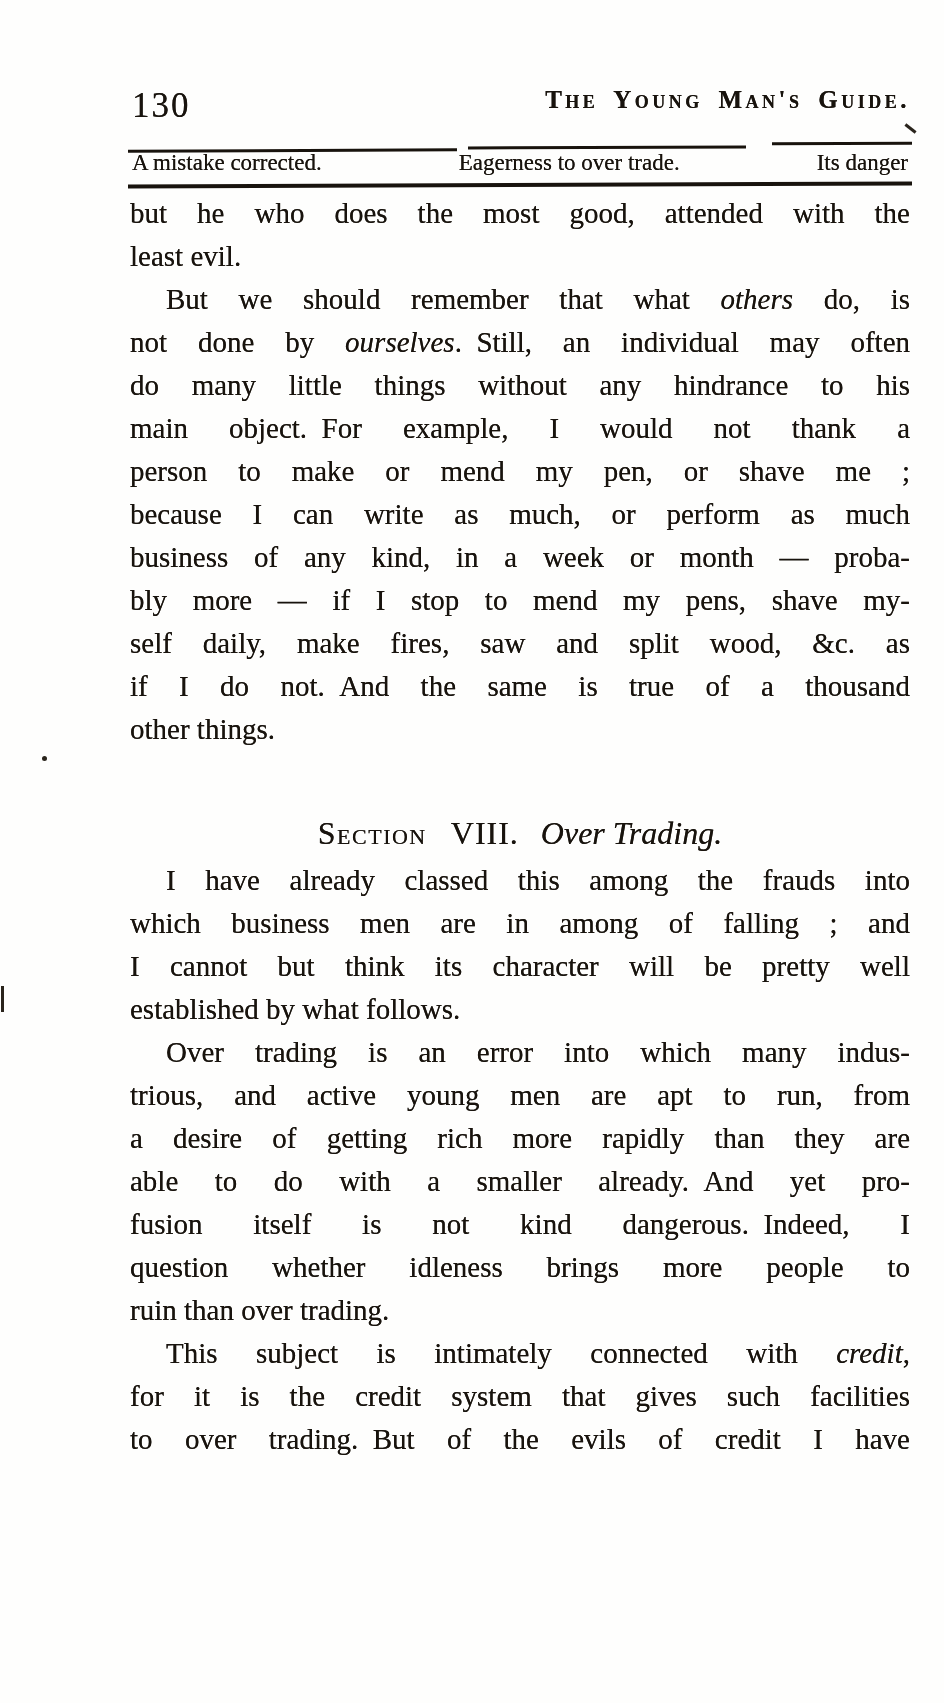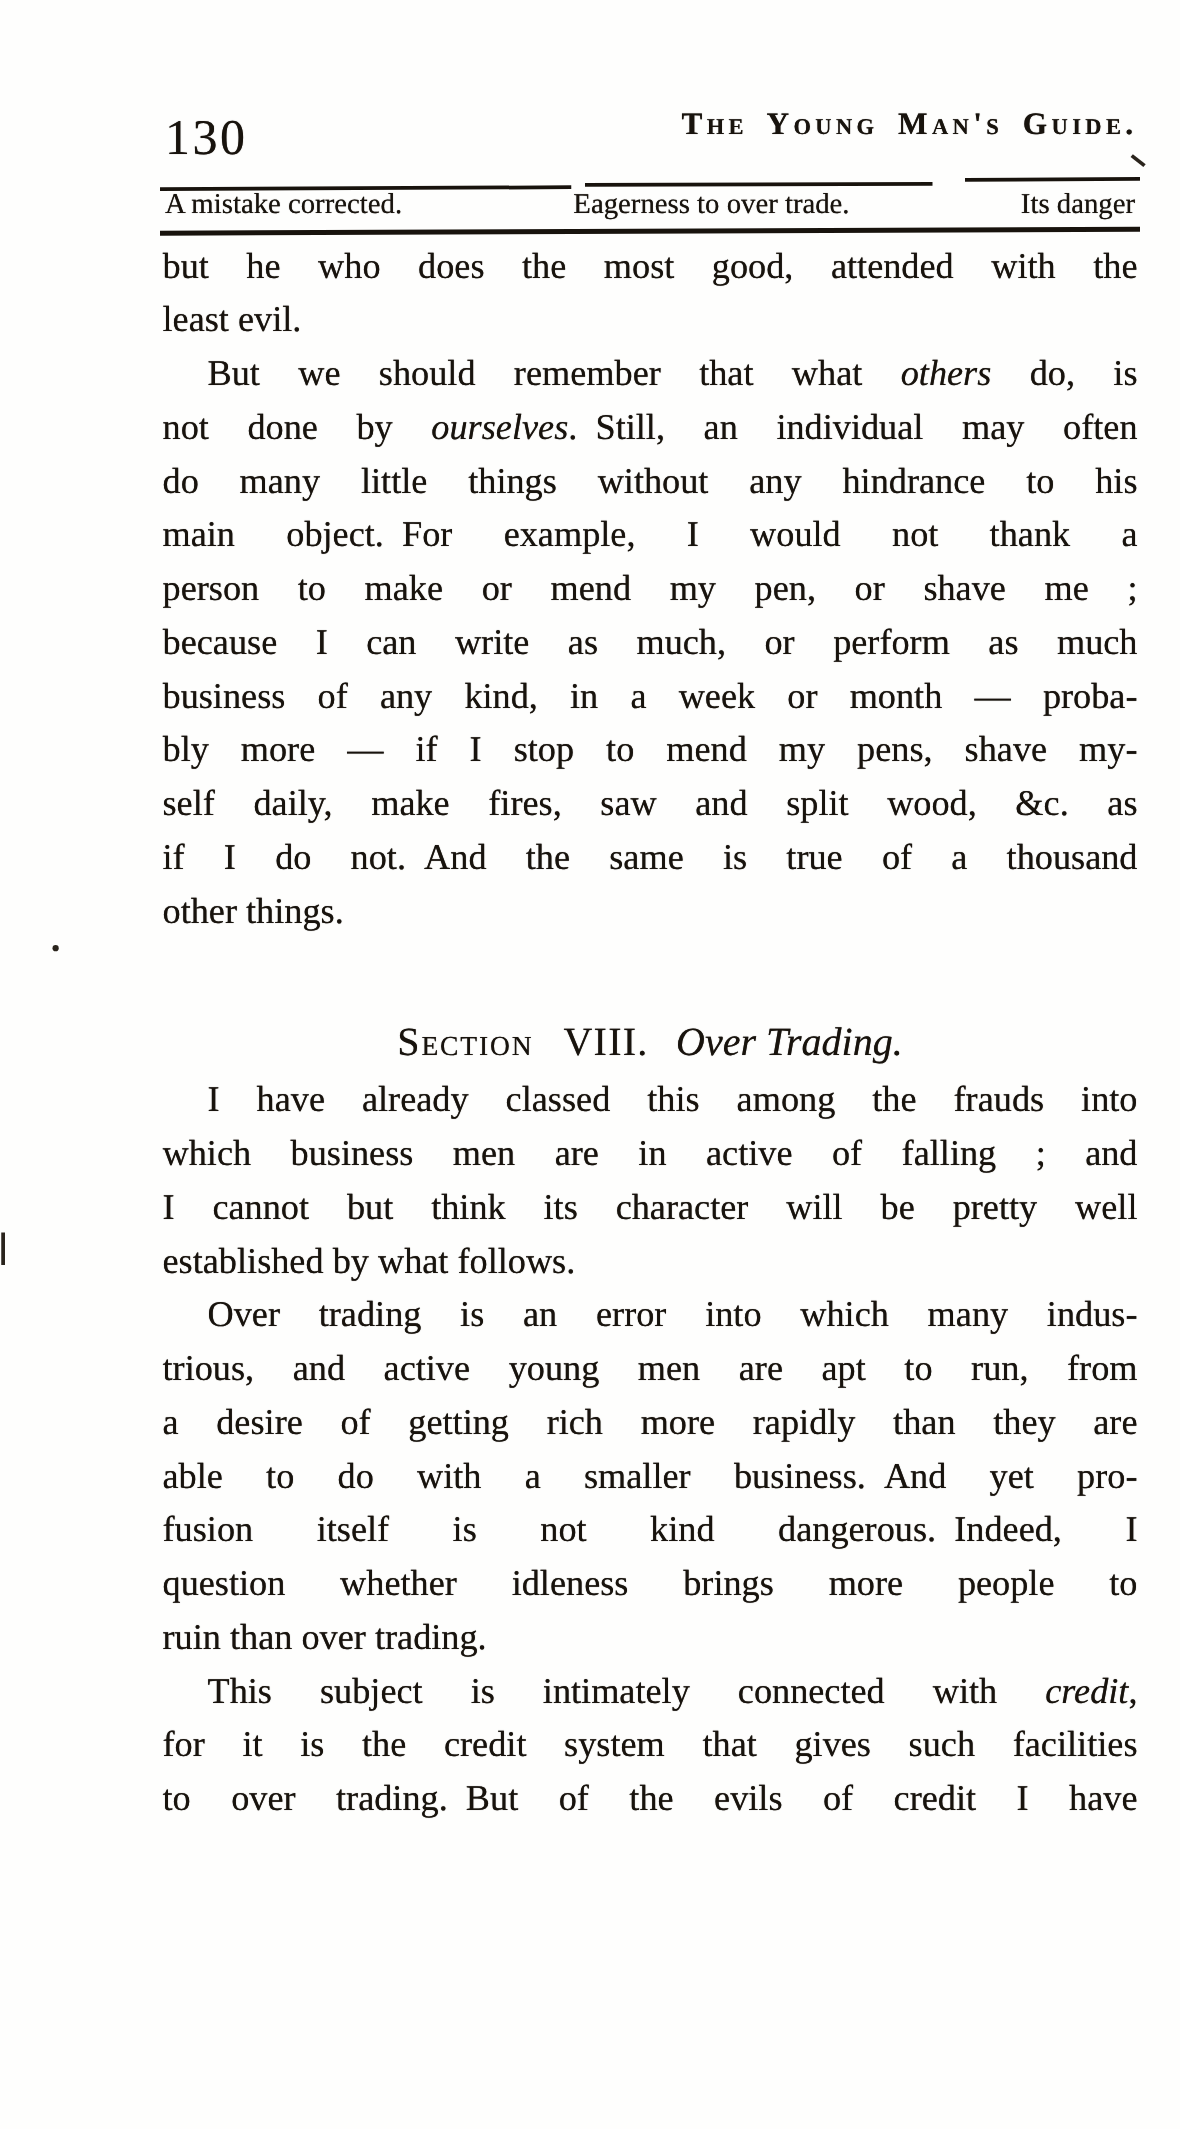--- a/index.html
+++ b/index.html
@@ -7,21 +7,21 @@
     position:relative;
     width:944px;height:1703px;
     background:var(--paper,#fefefd);
     color:var(--ink,#18130d);
     font-family:"Liberation Serif","DejaVu Serif",serif;
     overflow:hidden;
     text-shadow:0 0 0.55px rgba(24,19,13,0.85);
   }
   
   .page-header{position:absolute;top:84px;left:130px;width:780px;height:36px;}
-  .page-num{position:absolute;left:2px;top:2px;font-size:40px;letter-spacing:2px;}
+  .page-num{position:absolute;left:2px;top:2px;font-size:35px;letter-spacing:2px;}
   .running-title{
     position:absolute;left:0;right:0;top:2px;text-align:right;
     font-size:25px;font-weight:bold;font-variant:small-caps;letter-spacing:3.5px;
     word-spacing:6px;
   }
   
   .rule{position:absolute;background:var(--ink,#18130d);}
   .rule-a{left:128px;top:149px;width:329px;height:3px;transform:rotate(-0.25deg);}
   .rule-b{left:468px;top:146px;width:278px;height:3px;transform:rotate(-0.2deg);}
   .rule-c{left:772px;top:142px;width:140px;height:3px;transform:rotate(-0.3deg);}
@@ -93,27 +93,27 @@
       <div class="tline">if I do not. And the same is true of a thousand</div>
       <div class="tline end">other things.</div>
     </div>
 
   <div class="section-heading">
     <span class="label">Section</span><span class="num">VIII.</span><span class="ttl">Over Trading.</span>
   </div>
 
   <div class="body-block block2" id="block2">
       <div class="tline ind">I have already classed this among the frauds into</div>
-      <div class="tline">which business men are in active of falling ; and</div>
+      <div class="tline">which business men are in among of falling ; and</div>
       <div class="tline">I cannot but think its character will be pretty well</div>
       <div class="tline end">established by what follows.</div>
       <div class="tline ind">Over trading is an error into which many indus-</div>
       <div class="tline">trious, and active young men are apt to run, from</div>
       <div class="tline">a desire of getting rich more rapidly than they are</div>
-      <div class="tline">able to do with a smaller business. And yet pro-</div>
+      <div class="tline">able to do with a smaller already. And yet pro-</div>
       <div class="tline">fusion itself is not kind dangerous. Indeed, I</div>
       <div class="tline">question whether idleness brings more people to</div>
       <div class="tline end">ruin than over trading.</div>
       <div class="tline ind">This subject is intimately connected with <span class="it">credit</span>,</div>
       <div class="tline">for it is the credit system that gives such facilities</div>
       <div class="tline">to over trading. But of the evils of credit I have</div>
     </div>
 
 <div class="artifact dot" style="left: 42px; top: 756px; width: 5px; height: 5px;"></div>
     <div class="artifact bar" style="left: 1px; top: 986px; width: 3px; height: 26px;"></div>

